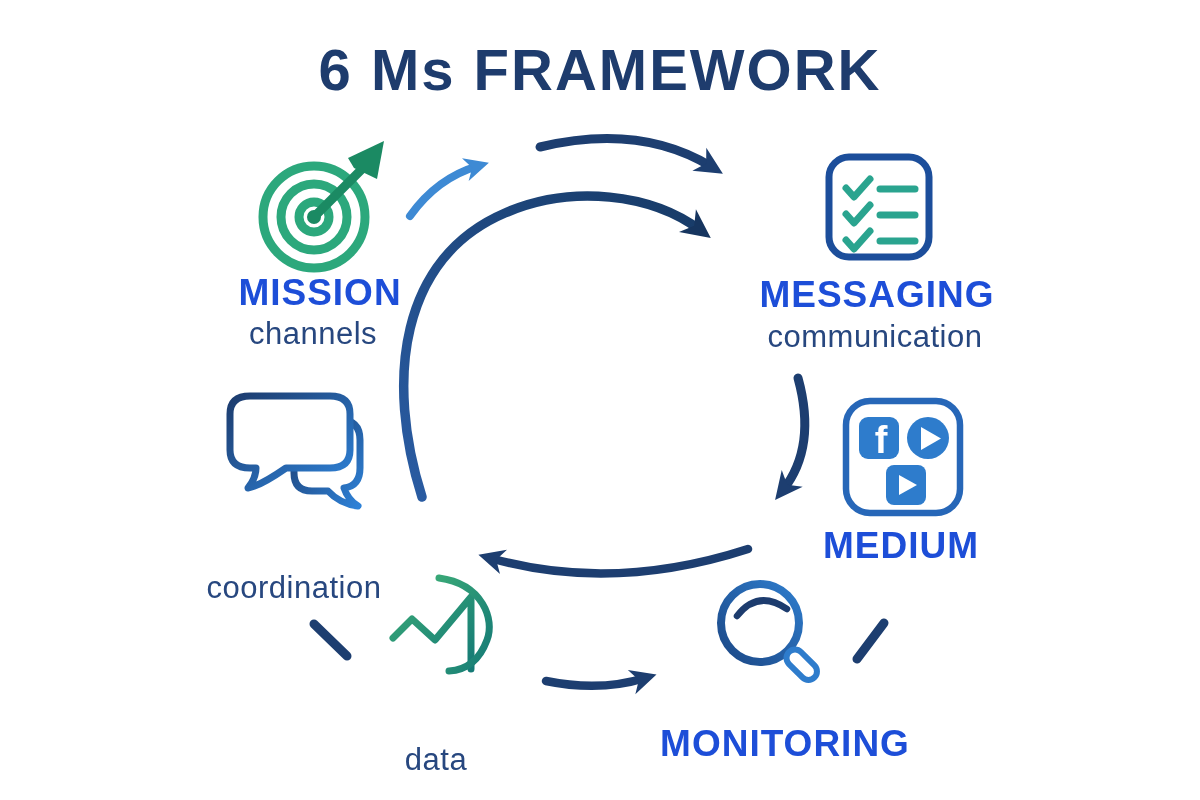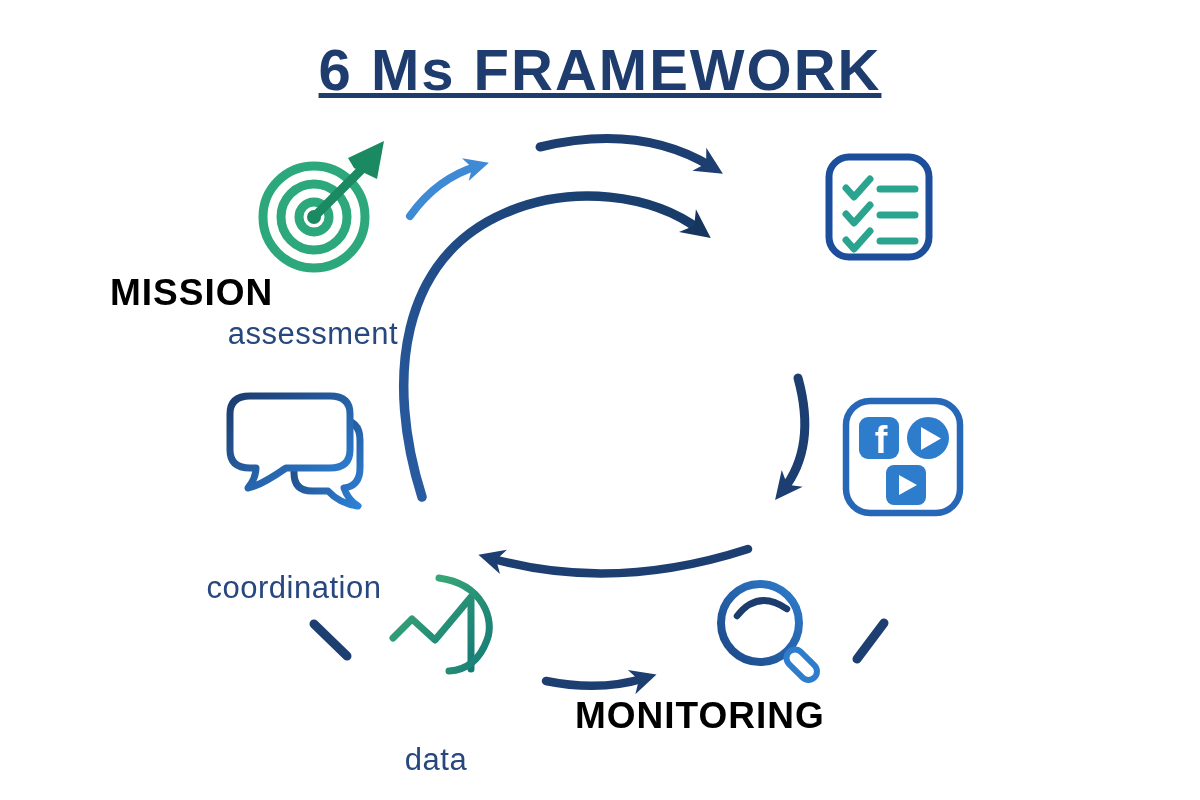--- a/index.html
+++ b/index.html
@@ -1,22 +1,22 @@
 <!DOCTYPE html>
 <html><head>
 <meta charset="utf-8">
 <style>
   html,body{margin:0;padding:0;background:#fff;}
   .canvas{position:relative;width:1200px;height:800px;background:#ffffff;overflow:hidden;
           font-family:"Liberation Sans",sans-serif;}
   .abs{position:absolute;}
   .title{position:absolute;left:600px;top:36px;transform:translateX(-50%);
-         font-size:58px;font-weight:bold;letter-spacing:2px;color:#1e3c6d;white-space:nowrap;text-decoration:underline;}
-  .node-label{position:absolute;transform:translateX(-50%);width:420px;
-              font-size:37px;font-weight:bold;letter-spacing:1px;color:#000000;white-space:nowrap;}
+         font-size:58px;font-weight:bold;letter-spacing:2px;color:#1e3c6d;white-space:nowrap;}
+  .node-label{position:absolute;transform:translateX(-50%);width:420px;text-align:center;
+              font-size:37px;font-weight:bold;letter-spacing:1px;color:#1d4ed8;white-space:nowrap;}
   .node-sub{position:absolute;transform:translateX(-50%);width:420px;text-align:center;
             font-size:31px;font-weight:400;letter-spacing:0.5px;color:#27477f;white-space:nowrap;}
   svg{display:block;}
 </style>
 </head>
 <body>
 
 <div class="canvas">
 
   <svg class="abs" style="left:0;top:0" width="1200" height="800" viewBox="0 0 1200 800" fill="none">
@@ -50,54 +50,57 @@
 
   <svg class="abs" style="left:248px;top:138px" width="145" height="145" viewBox="0 0 145 145" fill="none">
     <circle cx="66" cy="79" r="51" stroke="#2ca87c" stroke-width="9"></circle>
     <circle cx="66" cy="79" r="33" stroke="#2ca87c" stroke-width="9"></circle>
     <circle cx="66" cy="79" r="15" stroke="#2ca87c" stroke-width="9"></circle>
     <circle cx="66" cy="79" r="7" fill="#1b8a63"></circle>
     <path d="M66,79 L114,31" stroke="#1b8a63" stroke-width="9" stroke-linecap="round"></path>
     <path d="M100,20 L136,3 L129,41 L106,30 Z" fill="#1b8a63"></path>
   </svg>
   <div class="node-label" style="left:320px;top:272px">MISSION</div>
-  <div class="node-sub" style="left:313px;top:316px">assessment</div>
+  <div class="node-sub" style="left:313px;top:316px">channels</div>
 
   <svg class="abs" style="left:824px;top:152px" width="110" height="110" viewBox="0 0 110 110" fill="none">
     <rect x="5" y="5" width="100" height="100" rx="20" stroke="#1c4e9b" stroke-width="7" fill="#fff"></rect>
     <path d="M22,36 l8,9 l16,-18" stroke="#2aa48f" stroke-width="7" stroke-linecap="round" stroke-linejoin="round"></path>
     <path d="M22,62 l8,9 l16,-18" stroke="#2aa48f" stroke-width="7" stroke-linecap="round" stroke-linejoin="round"></path>
     <path d="M22,88 l8,9 l16,-18" stroke="#2aa48f" stroke-width="7" stroke-linecap="round" stroke-linejoin="round"></path>
     <path d="M56,37 H91" stroke="#2aa48f" stroke-width="7" stroke-linecap="round"></path>
     <path d="M56,63 H91" stroke="#2aa48f" stroke-width="7" stroke-linecap="round"></path>
     <path d="M56,89 H91" stroke="#2aa48f" stroke-width="7" stroke-linecap="round"></path>
   </svg>
+  <div class="node-label" style="left:877px;top:274px">MESSAGING</div>
+  <div class="node-sub" style="left:875px;top:319px">communication</div>
 
   <svg class="abs" style="left:842px;top:397px" width="122" height="120" viewBox="0 0 122 120" fill="none">
     <rect x="4" y="4" width="114" height="112" rx="24" stroke="#2767b8" stroke-width="6.5" fill="#fff"></rect>
     <rect x="17" y="20" width="40" height="42" rx="9" fill="#2e7ccc"></rect>
     <text x="39" y="56" font-size="38" font-weight="bold" fill="#ffffff" font-family="Liberation Sans, sans-serif" text-anchor="middle">f</text>
     <circle cx="86" cy="41" r="21" fill="#2e7ccc"></circle>
     <path d="M79,30 L79,53 L99,41.5 Z" fill="#ffffff"></path>
     <rect x="44" y="68" width="40" height="40" rx="8" fill="#2e7ccc"></rect>
     <path d="M57,78 L57,98 L75,88 Z" fill="#ffffff"></path>
   </svg>
+  <div class="node-label" style="left:901px;top:525px">MEDIUM</div>
 
   <svg class="abs" style="left:713px;top:576px" width="112" height="112" viewBox="0 0 112 112" fill="none">
     <defs>
       <linearGradient id="magGrad" x1="100%" y1="0%" x2="0%" y2="100%">
         <stop offset="0" stop-color="#2e7ccc"></stop>
           <stop offset="1" stop-color="#1c4886"></stop>
       </linearGradient>
     </defs>
     <circle cx="47" cy="47" r="39" stroke="url(#magGrad)" stroke-width="8" fill="#fff"></circle>
     <path d="M24,40 Q45,13 74,33" stroke="#1d3c6e" stroke-width="6.5" stroke-linecap="round"></path>
     <rect x="76" y="67.5" width="36" height="17" rx="8.5" transform="rotate(45 76 76)" stroke="#2e7ccc" stroke-width="6" fill="#fff"></rect>
   </svg>
-  <div class="node-label" style="left:785px;top:695px">MONITORING</div>
+  <div class="node-label" style="left:785px;top:723px">MONITORING</div>
 
   <svg class="abs" style="left:383px;top:570px" width="122" height="110" viewBox="0 0 122 110" fill="none">
     <defs>
       <linearGradient id="chartGrad" x1="0%" y1="0%" x2="100%" y2="100%">
         <stop offset="0" stop-color="#38a777"></stop>
           <stop offset="1" stop-color="#157a76"></stop>
       </linearGradient>
     </defs>
     <path d="M6,99 L90,99" stroke="url(#chartGrad)" stroke-width="7" stroke-linecap="round"></path>
     <path d="M36,80 L36,99" stroke="url(#chartGrad)" stroke-width="7" stroke-linecap="round"></path>

